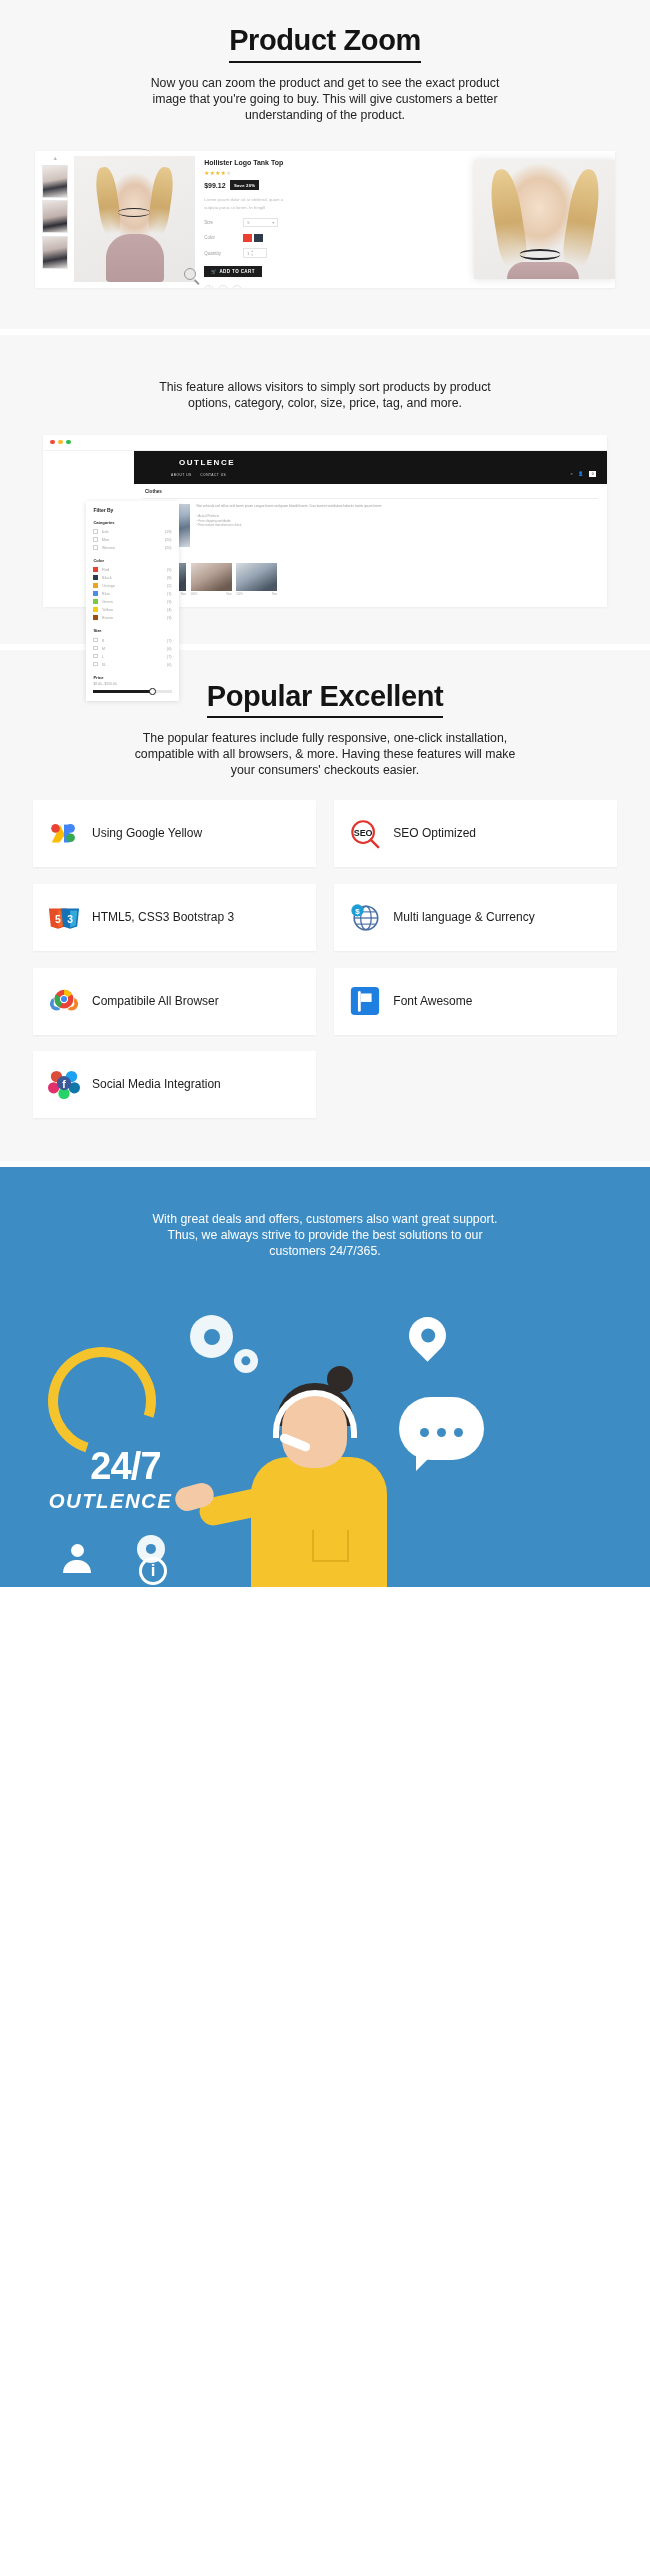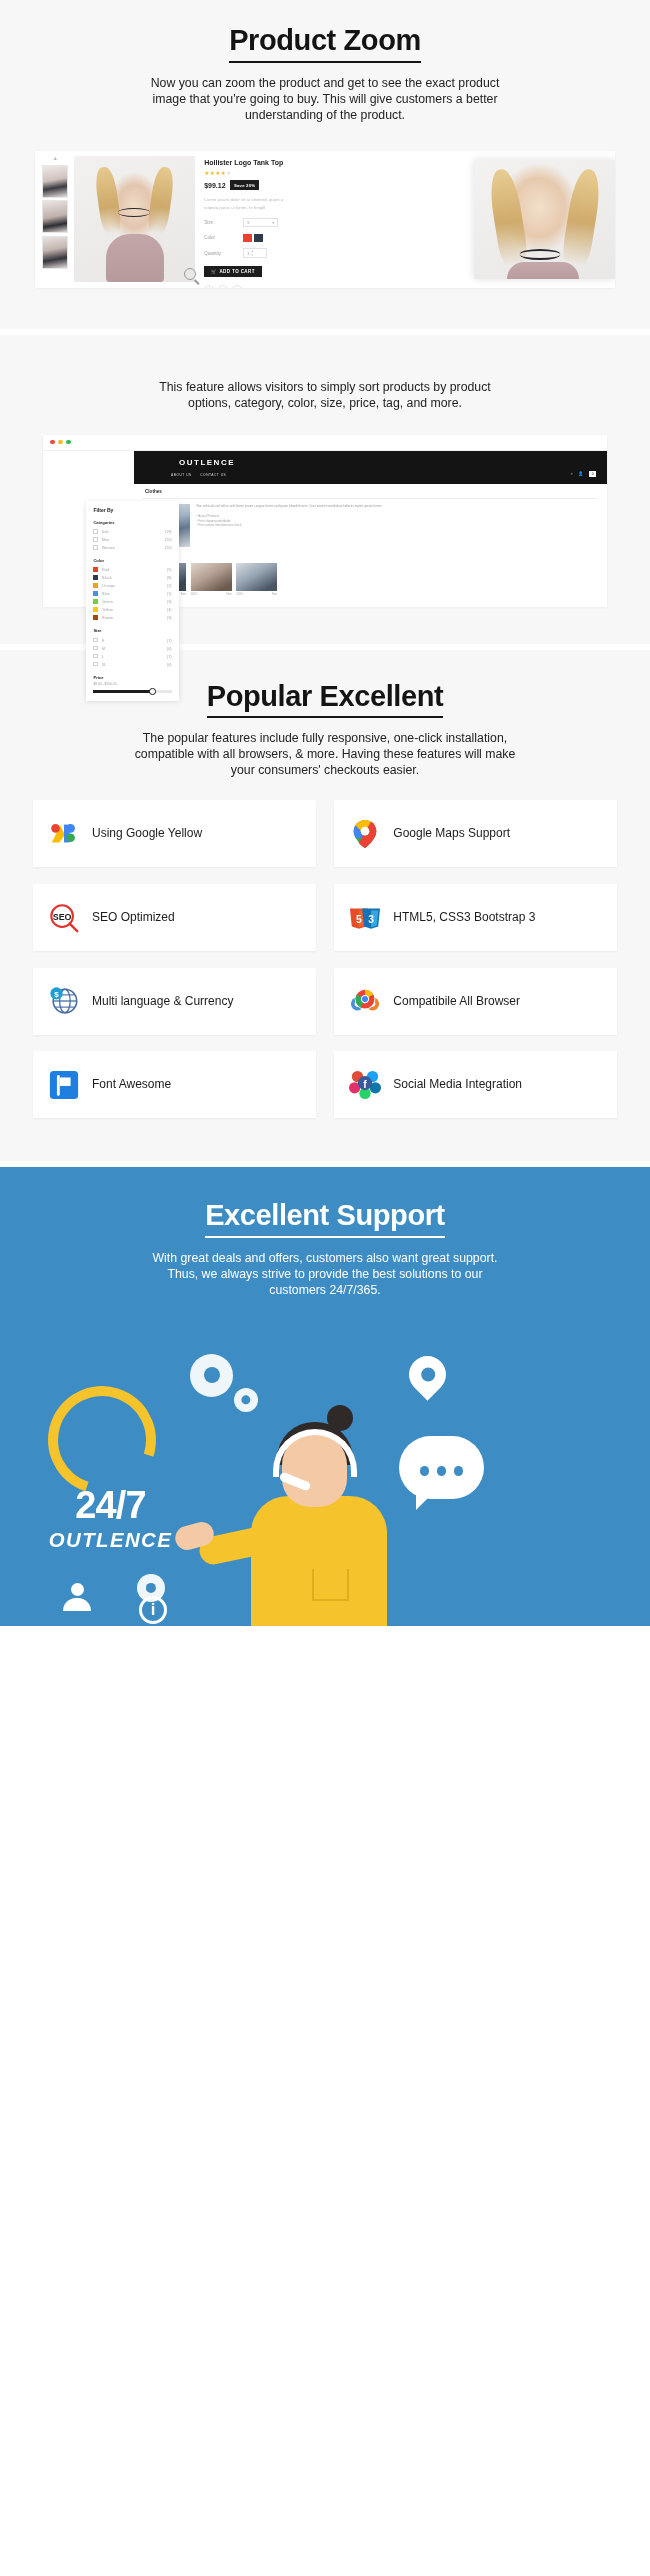--- a/index.html
+++ b/index.html
@@ -211,21 +211,21 @@
 
   
   .sup-wrap { padding: 28px 0 0; }
   .sup-art { position: relative; height: 279px; margin-top: 20.4px; }
   .sup-clock {
     position: absolute; left: 48px; top: 39px; width: 108px; height: 108px;
     border: 10.2px solid #f5c32c; border-radius: 50%; border-bottom-color: transparent;
     transform: rotate(-27deg);
   }
   .sup-247 {
-    position: absolute; left: 41px; top: 139px; width: 139px; text-align: center;
+    position: absolute; left: 56px; top: 139px; width: 139px; text-align: center;
     color: #ffffff; font-size: 38px; font-weight: 700; letter-spacing: -0.9px; line-height: 38px;
   }
   .sup-service {
     position: absolute; left: 41px; top: 182px; width: 139px; text-align: center;
     color: #ffffff; font-size: 20.4px; font-weight: 700; font-style: italic; letter-spacing: 1.4px;
   }
   .sup-gear {
     position: absolute; border-radius: 50%; background: #ffffff; opacity: .92;
   }
   .sup-gear:before {
@@ -567,32 +567,20 @@
               <polygon points="4,26 13,8 18,18 12,26" fill="#FBBC05"></polygon>
               <circle cx="8" cy="11" r="4.6" fill="#EA4335"></circle>
               <rect x="17" y="7" width="6" height="19" fill="#4285F4"></rect>
               <circle cx="24" cy="11" r="4.6" fill="#4285F4"></circle>
               <circle cx="24" cy="21" r="4.6" fill="#34A853"></circle>
             </svg>
           </span>
           <span class="pf-label">Using Google Yellow</span>
         </div>
 
-        <div class="pf-card">
-          <span class="pf-ic">
-            <svg viewBox="0 0 34 34" width="32" height="32">
-              <path d="M17 2 C10.4 2 5 7.4 5 14 C5 23 17 32 17 32 C17 32 29 23 29 14 C29 7.4 23.6 2 17 2 Z" fill="#34A853"></path>
-              <path d="M17 2 C12.6 2 8.8 4.4 6.7 7.9 L20 21 C25.8 15.6 29 14 29 14 C29 7.4 23.6 2 17 2 Z" fill="#FBBC05"></path>
-              <path d="M6.7 7.9 C5.6 9.7 5 11.8 5 14 C5 16.5 5.9 19 7.2 21.3 L20 21 Z" fill="#4285F4"></path>
-              <path d="M23.4 3.6 L10.4 26.5 C13.6 30 17 32 17 32 C17 32 29 23 29 14 C29 9.7 26.8 5.9 23.4 3.6 Z" fill="#EA4335"></path>
-              <circle cx="17" cy="14" r="4.6" fill="#ffffff"></circle>
-            </svg>
-          </span>
-          <span class="pf-label">Google Maps Support</span>
-        </div>
 
         <div class="pf-card">
           <span class="pf-ic">
             <svg viewBox="0 0 34 34" width="32" height="32">
               <circle cx="15" cy="15" r="11.5" fill="none" stroke="#E0342C" stroke-width="2.2"></circle>
               <line x1="23" y1="23" x2="31" y2="31" stroke="#E0342C" stroke-width="2.6" stroke-linecap="round"></line>
               <text x="15" y="19" font-family="Liberation Sans, sans-serif" font-size="9.5" font-weight="bold" fill="#1b1b1b" text-anchor="middle">SEO</text>
             </svg>
           </span>
           <span class="pf-label">SEO Optimized</span>
@@ -670,21 +658,20 @@
           </span>
           <span class="pf-label">Social Media Integration</span>
         </div>
 
       </div>
     </div>
   </section>
 
   <section class="section sec-blue" style="border-top:6.5px solid #ffffff;">
     <div class="sec-head" style="padding-top:32px;">
-      <h2 class="sec-title underlined">Excellent Support</h2>
       <p class="sec-desc">With great deals and offers, customers also want great support. Thus, we always strive to provide the best solutions to our customers 24/7/365.</p>
     </div>
 
     <div class="sup-wrap">
       <div class="sup-art">
 
         <div class="sup-gear g1"></div>
         <div class="sup-gear g2"></div>
         <div class="sup-gear g3"></div>
 

